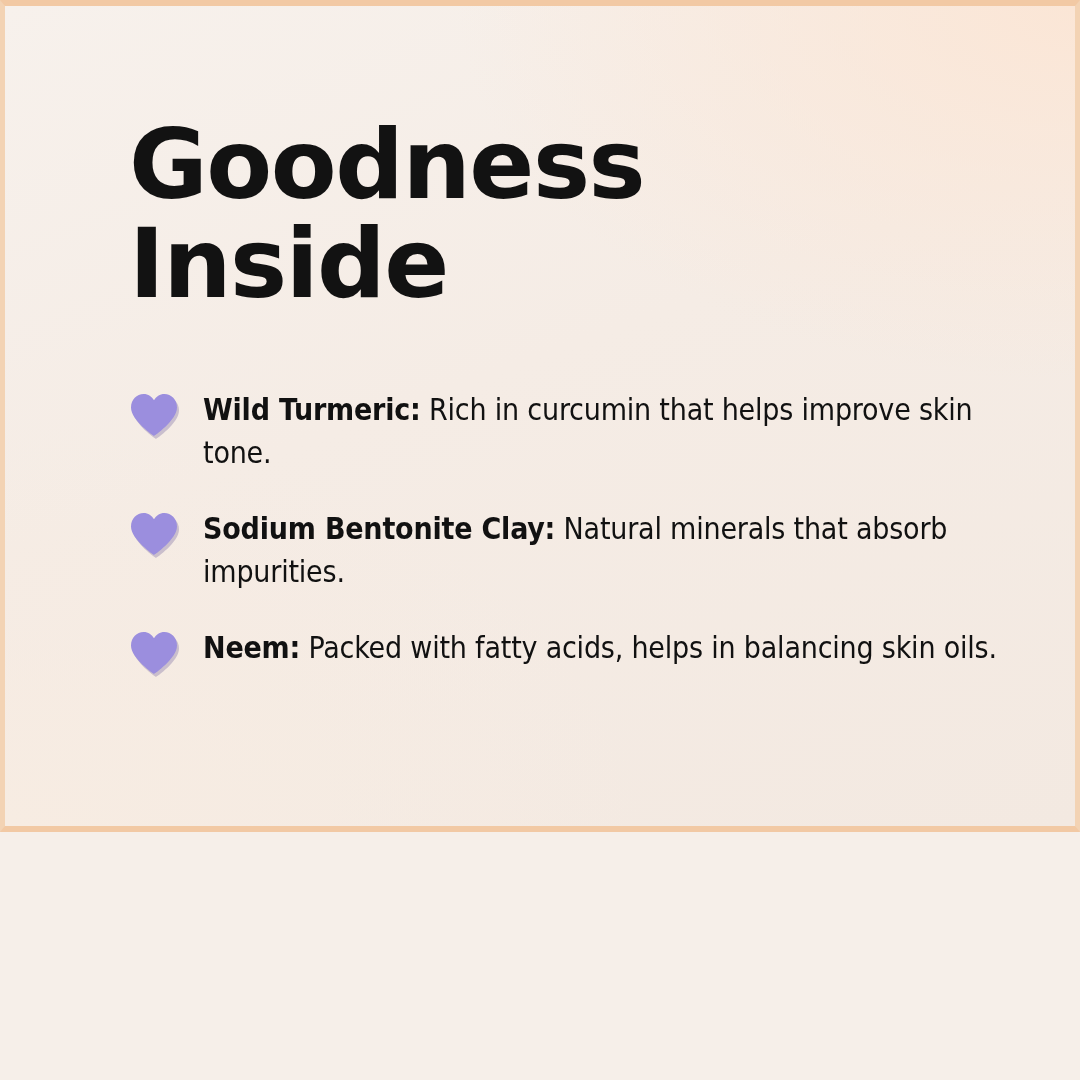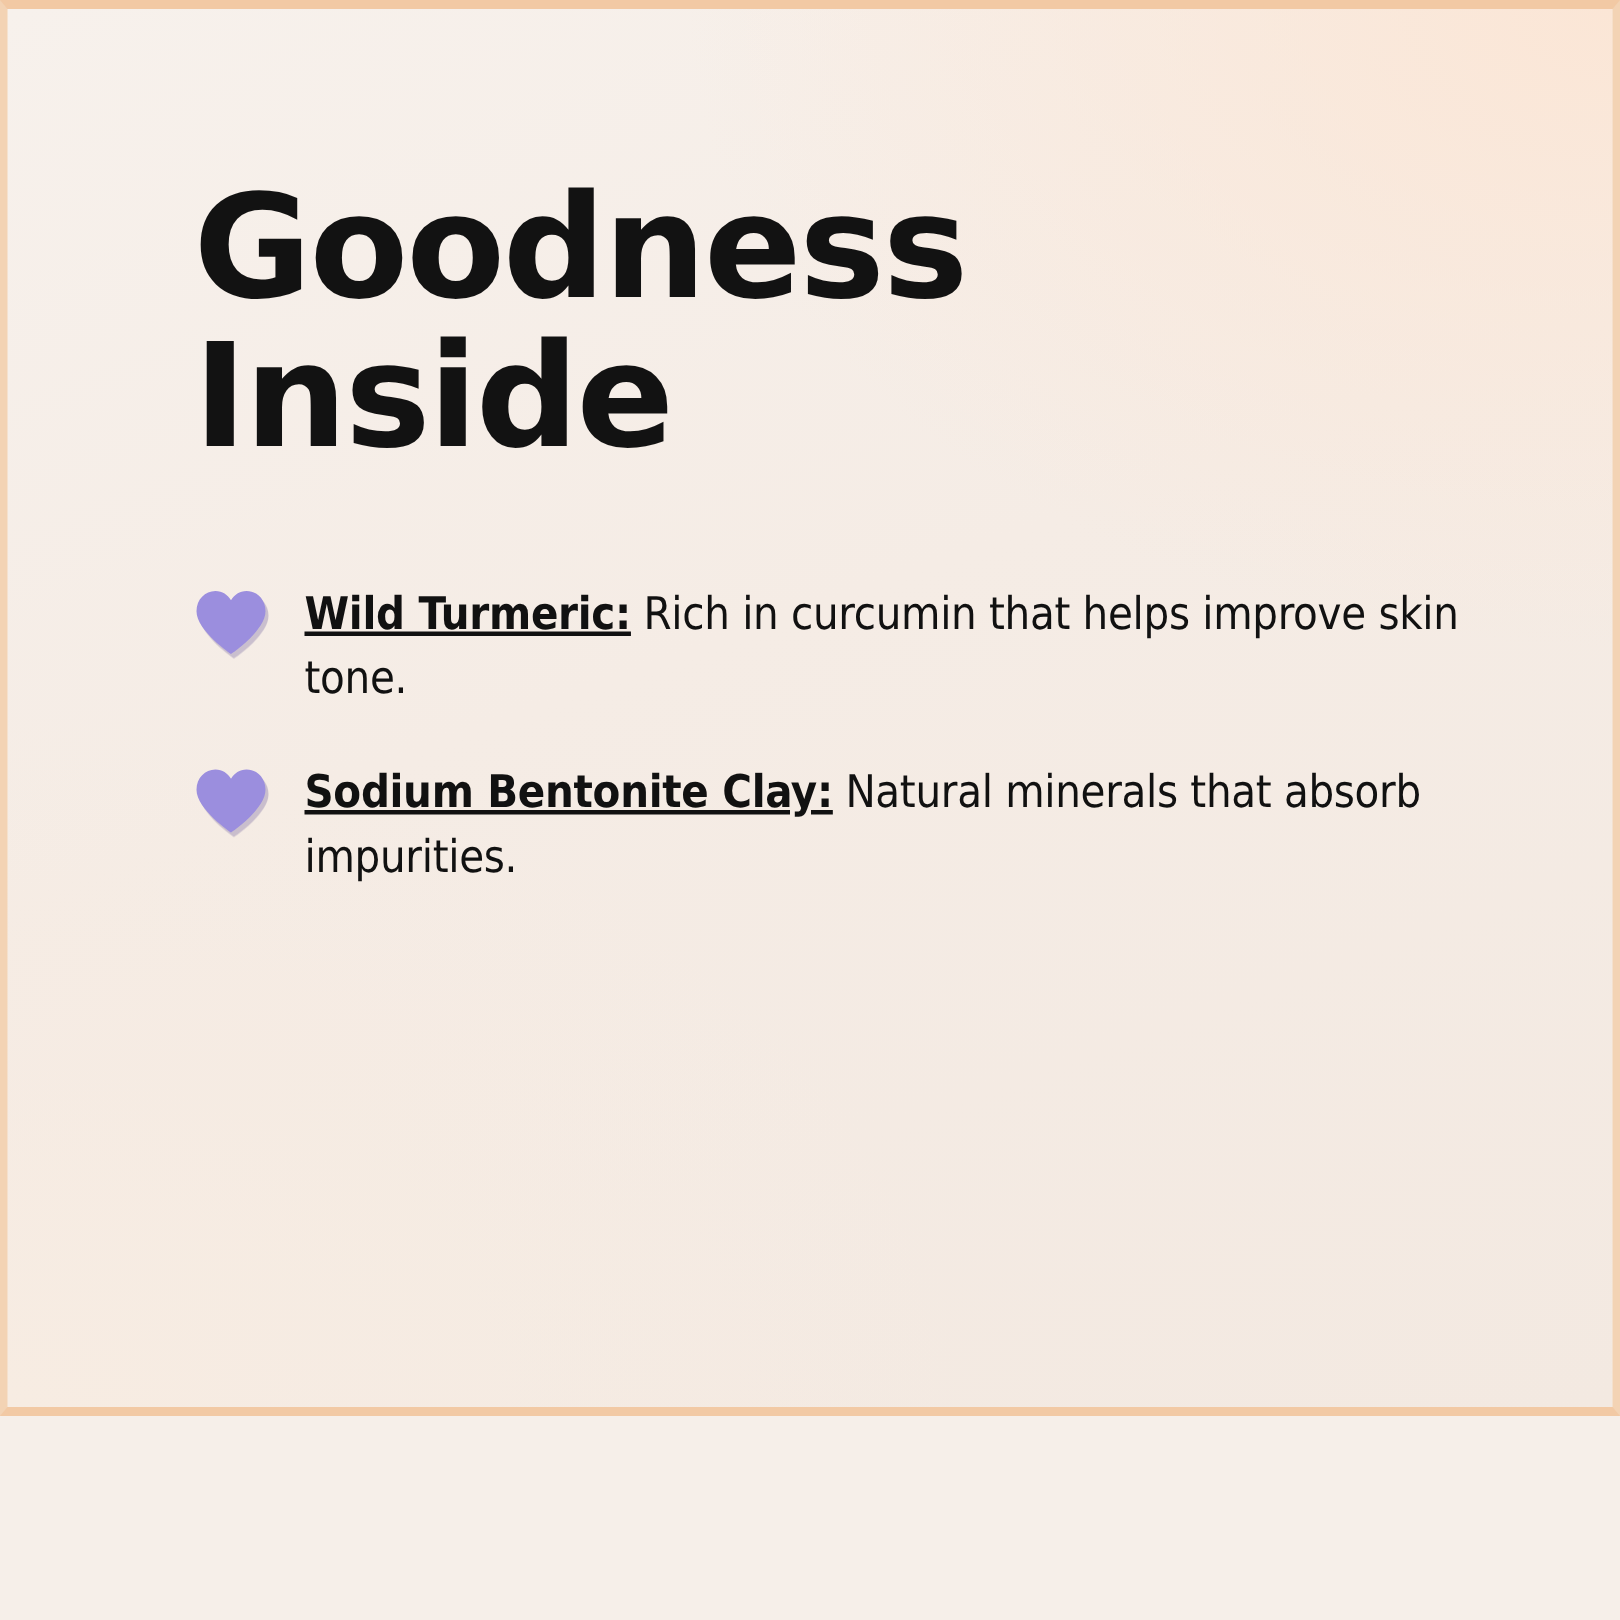--- a/index.html
+++ b/index.html
@@ -10,21 +10,21 @@
     width: 1080px;
     height: 1080px;
     font-family: "Liberation Sans", sans-serif;
     background: #f6efe9;
     overflow: hidden;
   }
 
   .canvas {
     position: relative;
     width: 1080px;
-    height: 944px;
+    height: 832px;
     box-sizing: border-box;
     background:
       radial-gradient(120% 95% at 100% 0%, #fbe6d6 0%, rgba(251,230,214,0) 48%),
       radial-gradient(110% 90% at 0% 100%, #f7ece2 0%, rgba(247,236,226,0) 55%),
       linear-gradient(160deg, #f7f1ec 0%, #f5ece5 45%, #f3e9e1 100%);
     border-top: 6px solid #f2c9a4;
     border-bottom: 6px solid #f2c9a4;
     border-left: 5px solid #f3d3b4;
     border-right: 5px solid #f3d3b4;
     padding-left: 16px;
@@ -80,21 +80,20 @@
   .benefit-text {
     font-family: "DejaVu Sans Condensed", "Liberation Sans Narrow", "Liberation Sans", sans-serif;
     font-size: 30px;
     line-height: 1.45;
     color: #111111;
     max-width: 830px;
     letter-spacing: -0.2px;
   }
   .benefit-term {
     font-weight: 700;
-    text-decoration: underline;
   }
   .benefit-desc {
     font-weight: 400;
   }
 </style>
 </head>
 <body>
 
 <div class="canvas">
   <div class="inner">
@@ -123,16 +122,26 @@
           <svg width="50" height="46" viewBox="0 0 50 46" aria-hidden="true">
             <path d="M25 44 C25 44 2 28.5 2 15.5 C2 7.5 7.8 2 14.6 2 C19.3 2 22.8 4.6 25 8.2 C27.2 4.6 30.7 2 35.4 2 C42.2 2 48 7.5 48 15.5 C48 28.5 25 44 25 44 Z" fill="#9b8ede"></path>
           </svg>
         </span>
         <span class="benefit-text">
           <span class="benefit-term">Sodium Bentonite Clay:</span><span class="benefit-desc"> Natural minerals that absorb impurities.</span>
         </span>
       </li>
 
 
+      <li class="benefit">
+        <span class="heart-icon">
+          <svg width="50" height="46" viewBox="0 0 50 46" aria-hidden="true">
+            <path d="M25 44 C25 44 2 28.5 2 15.5 C2 7.5 7.8 2 14.6 2 C19.3 2 22.8 4.6 25 8.2 C27.2 4.6 30.7 2 35.4 2 C42.2 2 48 7.5 48 15.5 C48 28.5 25 44 25 44 Z" fill="#9b8ede"></path>
+          </svg>
+        </span>
+        <span class="benefit-text">
+          <span class="benefit-term">Neem:</span><span class="benefit-desc"> Packed with fatty acids, helps in balancing skin oils.</span>
+        </span>
+      </li>
 
     </ul>
   </div>
 </div>
 
 </body></html>

